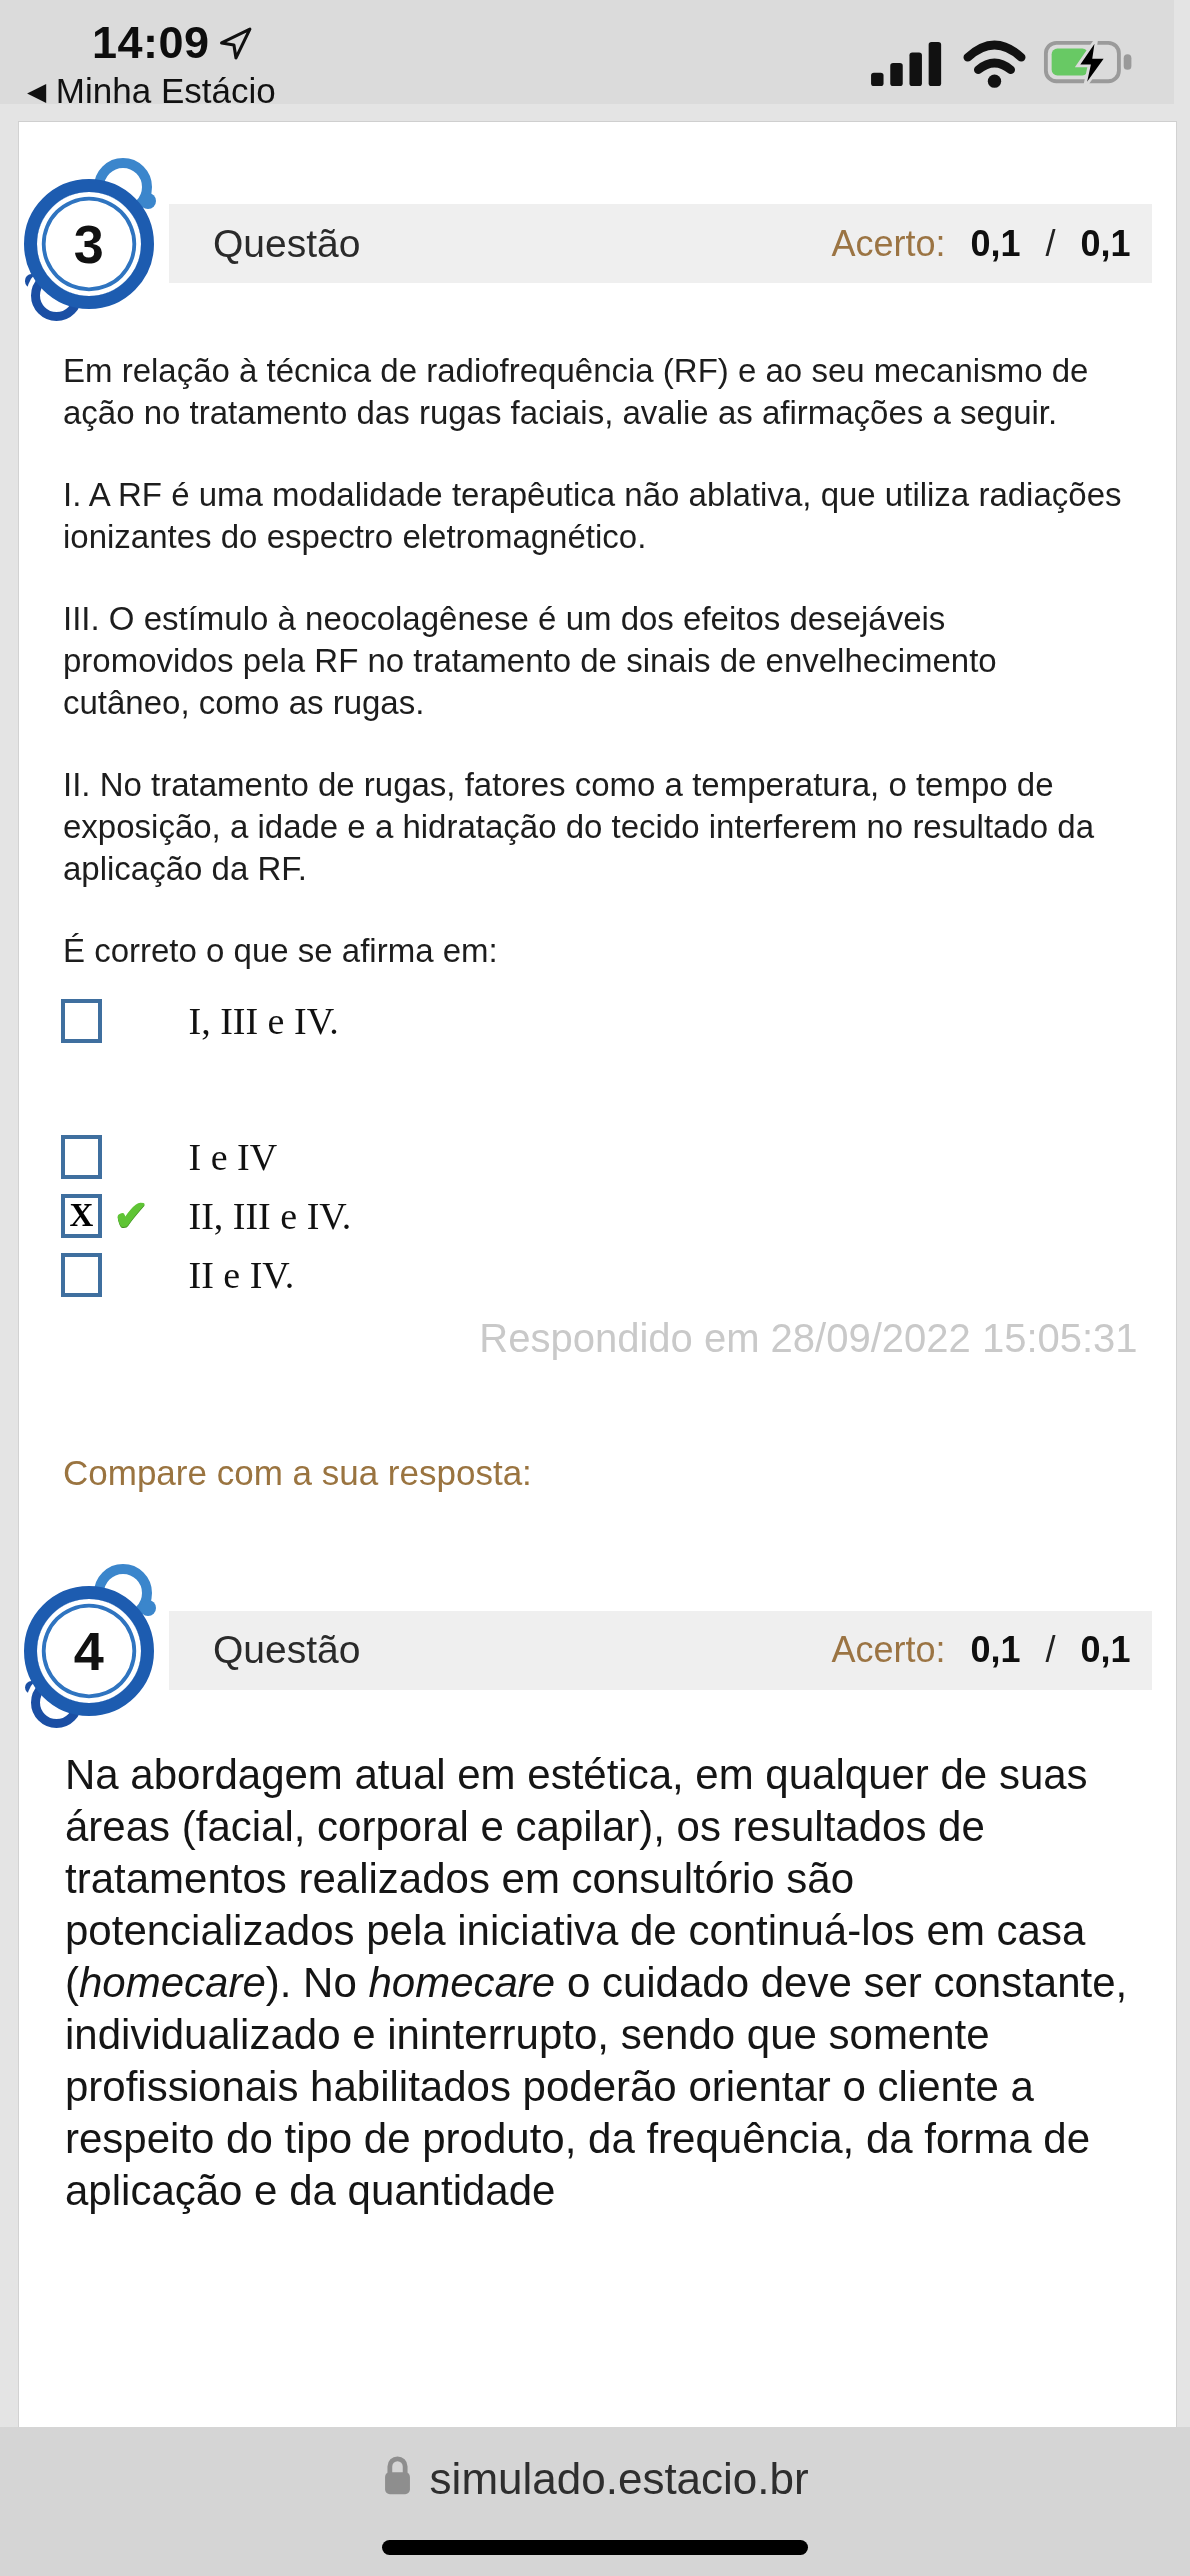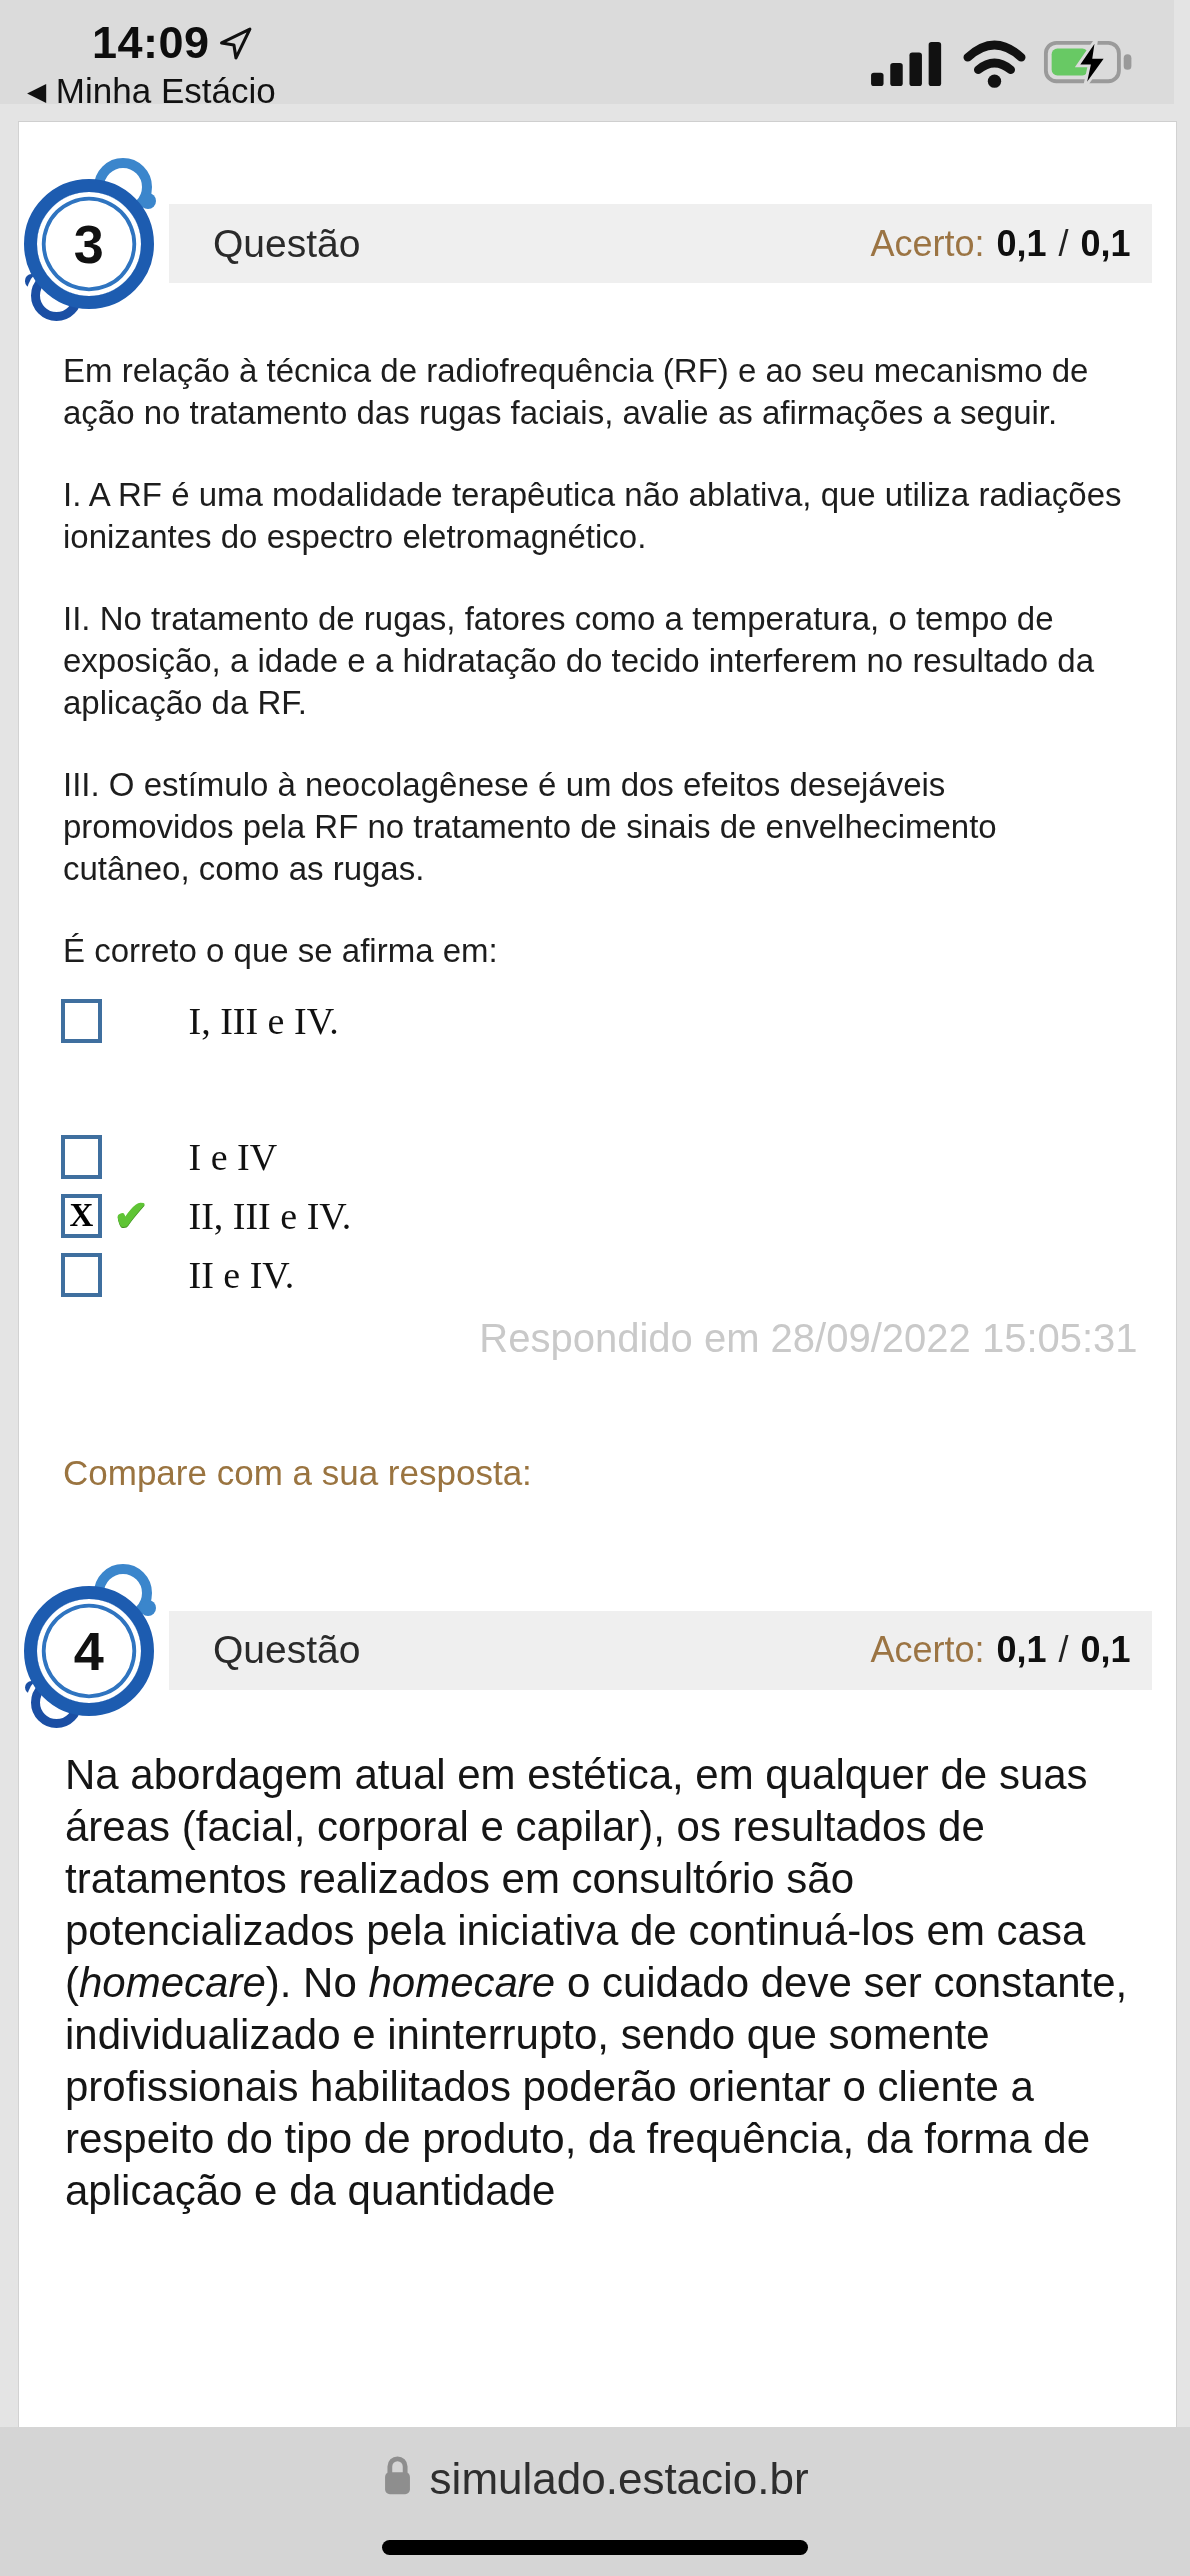--- a/index.html
+++ b/index.html
@@ -19,21 +19,21 @@
   .card{position:absolute;left:18px;right:13.4px;top:121px;bottom:0;background:#ffffff;
         border-left:1px solid #d2d2d2;border-right:1px solid #d2d2d2;border-top:1px solid #cfcfcf;}
 
   
   .q-header{position:relative;height:178px;}
   .q-header.first{margin-top:23px;}
   .q-header.second{margin-top:59px;}
   .q-bar{position:absolute;left:150px;right:24px;top:59px;height:79px;background:#efefef;
          display:flex;align-items:center;}
   .q-title{font-size:39px;color:#2a2a2a;padding-left:29px;margin-left:15px;}
-  .acerto{margin-left:auto;padding-right:21px;font-size:36px;display:flex;align-items:center;gap:12px;}
+  .acerto{margin-left:auto;padding-right:21px;font-size:36px;display:flex;align-items:center;gap:25px;}
   .acerto-label{color:#9b7443;}
   .acerto-score{color:#0f0f0f;font-weight:bold;}
   .acerto-sep{color:#222;}
 
   
   .badge{position:absolute;left:4.8px;top:-1.9px;width:163px;height:182px;}
   .badge .main{position:absolute;left:0;top:36px;width:104px;height:104px;border:13.4px solid #1d5cb0;
         border-radius:50%;background:#fff;box-shadow:inset 0 0 0 4.8px #fff,inset 0 0 0 8.6px #2f74c0;
         display:flex;align-items:center;justify-content:center;font-size:54px;font-weight:bold;color:#111;}
   .badge .bubble-tr{position:absolute;left:70px;top:14.4px;width:38px;height:38px;border:10.5px solid #3b86cc;
@@ -128,22 +128,22 @@
         <div class="dot-r"></div>
         <div class="dot-bl"></div>
         <div class="bubble-bl"></div>
         <div class="main">3</div>
       </div>
     </div>
 
     <div class="q-body">
       <p>Em relação à técnica de radiofrequência (RF) e ao seu mecanismo de ação no tratamento das rugas faciais, avalie as afirmações a seguir.</p>
       <p>I. A RF é uma modalidade terapêutica não ablativa, que utiliza radiações ionizantes do espectro eletromagnético.</p>
+      <p>III. O estímulo à neocolagênese é um dos efeitos desejáveis promovidos pela RF no tratamento de sinais de envelhecimento cutâneo, como as rugas.</p>
       <p>II. No tratamento de rugas, fatores como a temperatura, o tempo de exposição, a idade e a hidratação do tecido interferem no resultado da aplicação da RF.</p>
-      <p>III. O estímulo à neocolagênese é um dos efeitos desejáveis promovidos pela RF no tratamento de sinais de envelhecimento cutâneo, como as rugas.</p>
       <p class="prompt">É correto o que se afirma em:</p>
     </div>
 
     <div class="options">
       <div class="option gap-after">
         <span class="checkbox">
             <span class="xmark"></span>
           </span>
         <span class="correct-slot">
             <span class="correct-check"></span>

